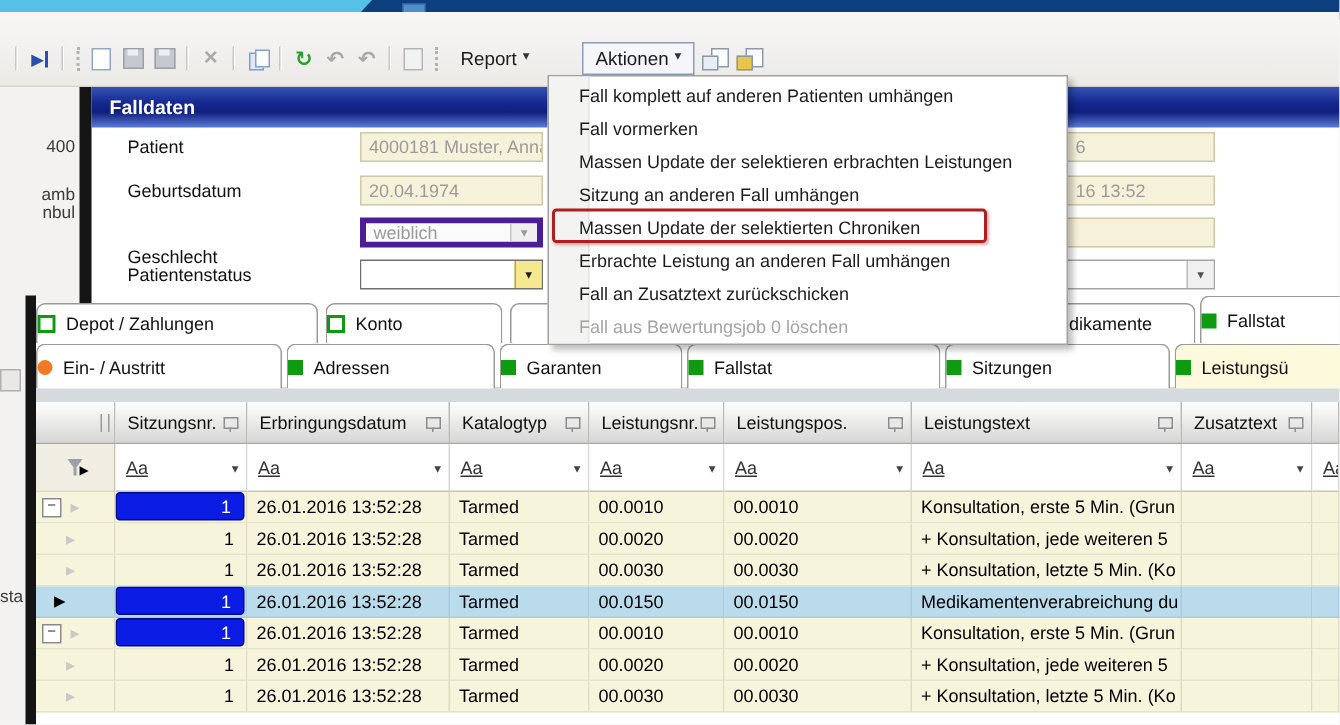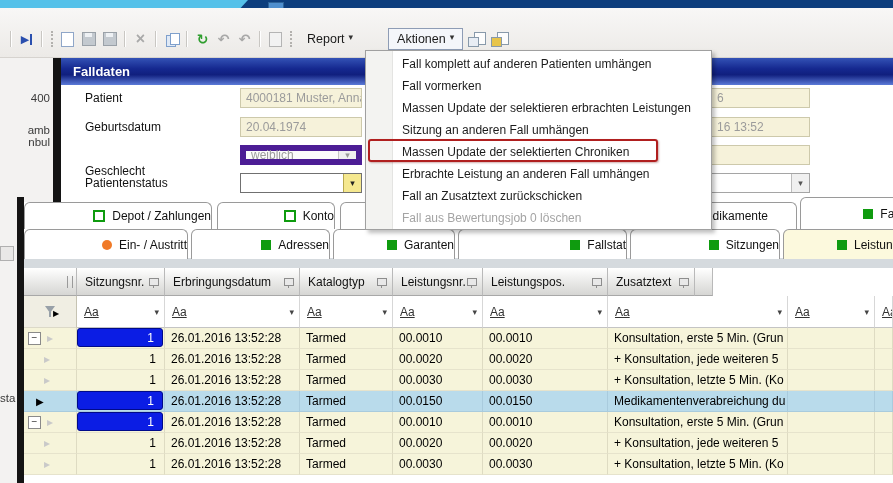--- a/index.html
+++ b/index.html
@@ -44,33 +44,33 @@
   .tablepanel{left:24px;top:202px;width:869px;height:281px;background:#ffffff;}
   .paneltitle{left:61px;top:58px;width:832px;height:27px;
     background:linear-gradient(#3352b5 0%,#15288f 40%,#101f7e 62%,#5b7ad8 100%);
     color:#fff;font-weight:bold;font-size:13px;display:flex;align-items:center;padding-left:12px;}
   .flabel{color:#111;font-size:12px;height:14px;}
   .finput{height:20px;font-size:12px;display:flex;align-items:center;padding-left:5px;white-space:nowrap;overflow:hidden;}
   .cream{background:#f6f2da;border:1px solid #cdc9ab;color:#9b9b9b;}
   .combo{display:flex;align-items:stretch;}
   .combo .box{flex:1;display:flex;align-items:center;padding-left:5px;font-size:12px;}
   .combo .btn{width:17px;display:flex;align-items:center;justify-content:center;font-size:9px;}
-  .combo.disabled{border:6px solid #4c1d95;}
+  .combo.disabled{border:4px solid #4c1d95;}
   .combo.disabled .box{background:#fbfbfb;color:#9b9b9b;}
   .combo.disabled .btn{background:#efefef;color:#999;border-left:1px solid #c5c5c5;}
   .combo.active{border:1px solid #707070;}
   .combo.active .box{background:#fff;}
   .combo.active .btn{background:#f5e88f;color:#222;border-left:1px solid #b9a94e;}
   .combo.plain{border:1px solid #a5a5a5;}
   .combo.plain .box{background:#fff;}
   .combo.plain .btn{background:#f0f0f0;color:#555;border-left:1px solid #bdbdbd;}
   .rf-text{padding-left:96px;}
   
   .tab{position:absolute;box-sizing:border-box;background:#fff;border:1px solid #9a9a9a;border-bottom:none;
-    border-radius:6px 6px 0 0;display:flex;align-items:center;justify-content:flex-end;gap:7px;
+    border-radius:6px 6px 0 0;display:flex;align-items:center;justify-content:flex-start;gap:7px;
     font-size:12px;color:#111;cursor:default;}
   .tab.seltab{background:#fcf9dd;}
   .mk-sqopen{width:8px;height:8px;background:#fff;border:2px solid #0f9b0f;}
   .mk-sqfill{width:10px;height:10px;background:#0f9b0f;}
   .mk-circ{width:10px;height:10px;background:#f07a28;border-radius:50%;}
   .tabstrip-gap{left:24px;top:258px;width:869px;height:10px;background:#d5dade;}
   
   .grid{left:24px;top:268px;width:868px;font-size:12px;color:#000;}
   .grow{display:flex;width:869px;}
   .gcell{box-sizing:border-box;overflow:hidden;white-space:nowrap;position:relative;display:flex;align-items:center;}
@@ -91,21 +91,21 @@
   .group .childarrow{margin-left:6px;}
   .curarrow{color:#000;font-size:10px;margin-left:12px;}
   .funnelwrap{display:flex;align-items:center;margin-left:14px;}
   .funnel{width:0;height:0;border:5px solid transparent;border-top:7px solid #98a0a8;position:relative;}
   .fstem{width:2px;height:5px;background:#98a0a8;margin-left:-6px;margin-top:6px;}
   .farr{color:#000;font-size:8px;margin-left:2px;margin-top:4px;}
   
   .ddmenu{left:365px;top:50px;width:347px;height:180px;background:#fff;border:1px solid #a0a0a0;
     box-shadow:3px 3px 4px rgba(0,0,0,0.25);z-index:50;padding-top:2px;}
   .ddmenu .gutter{position:absolute;left:0;top:0;bottom:0;width:26px;background:#f3f3f1;border-right:1px solid #e4e4e2;}
-  .mitem{position:relative;height:22px;display:flex;align-items:center;padding-left:36px;font-size:12px;color:#1c1c1c;cursor:default;}
+  .mitem{position:relative;height:22px;display:flex;align-items:center;padding-left:20px;font-size:12px;color:#1c1c1c;cursor:default;}
   .mitem.disabled{color:#a4a4a4;}
   .redbox{left:368px;top:139px;width:290px;height:23px;border:2px solid #b01f1f;border-radius:3px;z-index:60;box-shadow:1px 1px 2px rgba(120,20,20,0.35);}
 </style>
 </head>
 <body>
 
 <div class="abs topstrip"></div>
 <div class="abs navtab"></div>
 <div class="abs navtab-btn"></div>
 
@@ -217,20 +217,24 @@
         <span class="pin"></span>
       </div>
       <div class="gcell hcell" style="width: 90px;">
         <span>Leistungsnr.</span>
         <span class="pin"></span>
       </div>
       <div class="gcell hcell" style="width: 125px;">
         <span>Leistungspos.</span>
         <span class="pin"></span>
       </div>
+      <div class="gcell hcell" style="width: 180px;">
+        <span>Leistungstext</span>
+        <span class="pin"></span>
+      </div>
       <div class="gcell hcell" style="width: 87px;">
         <span>Zusatztext</span>
         <span class="pin"></span>
       </div>
       <div class="gcell hcell" style="width: 18px;"></div>
     </div>
     <div class="grow">
       <div class="gcell fcell rhead" style="width: 53px;">
         <span class="funnelwrap">
           <span class="funnel"></span>

